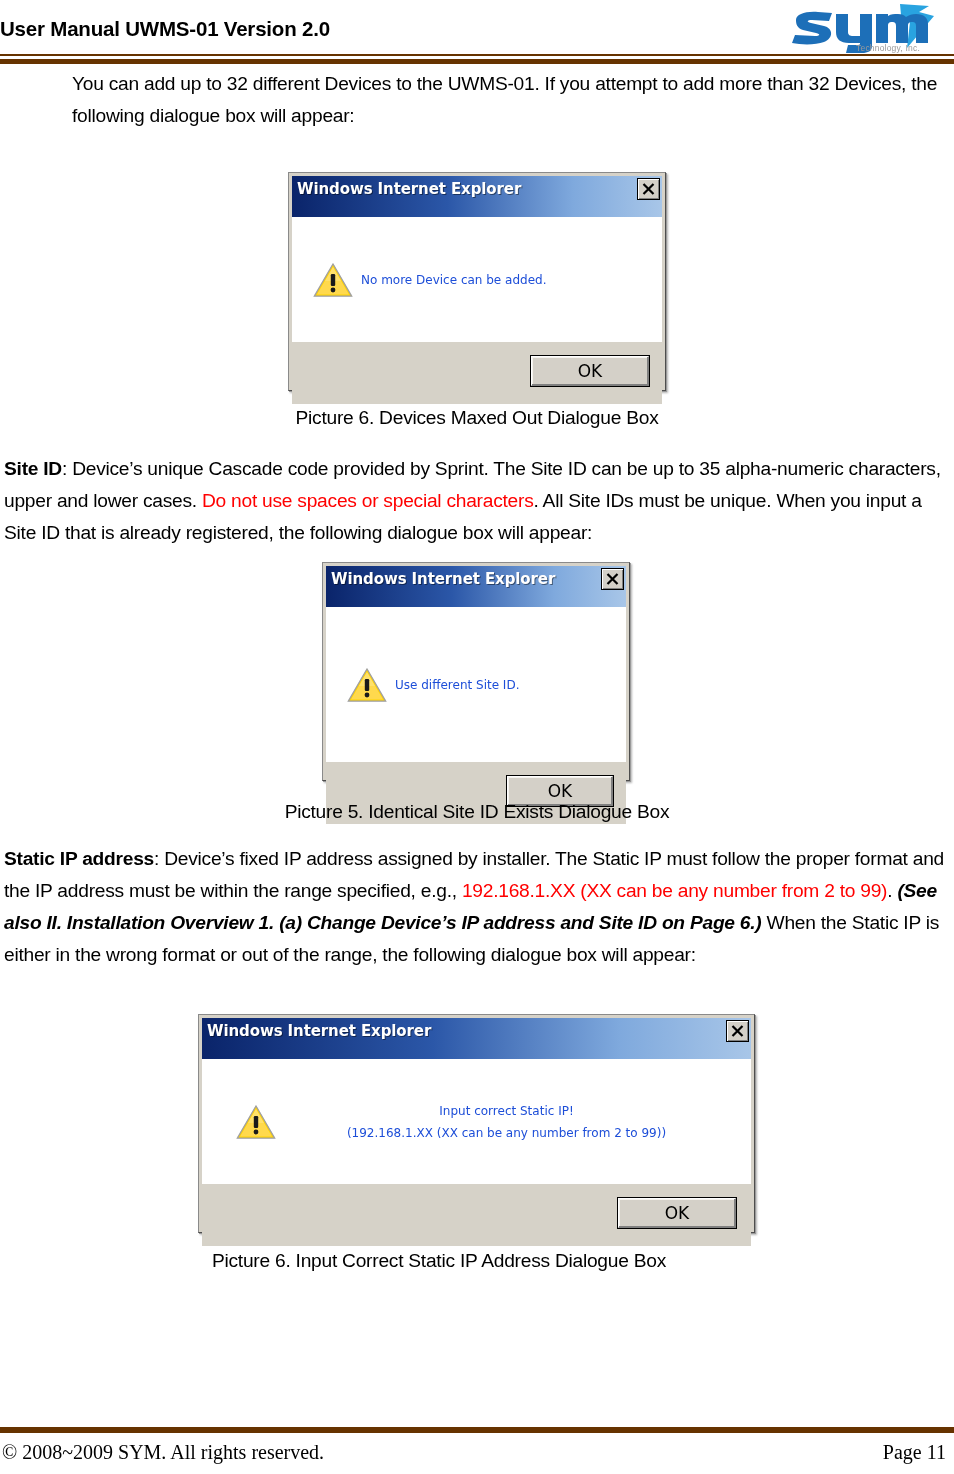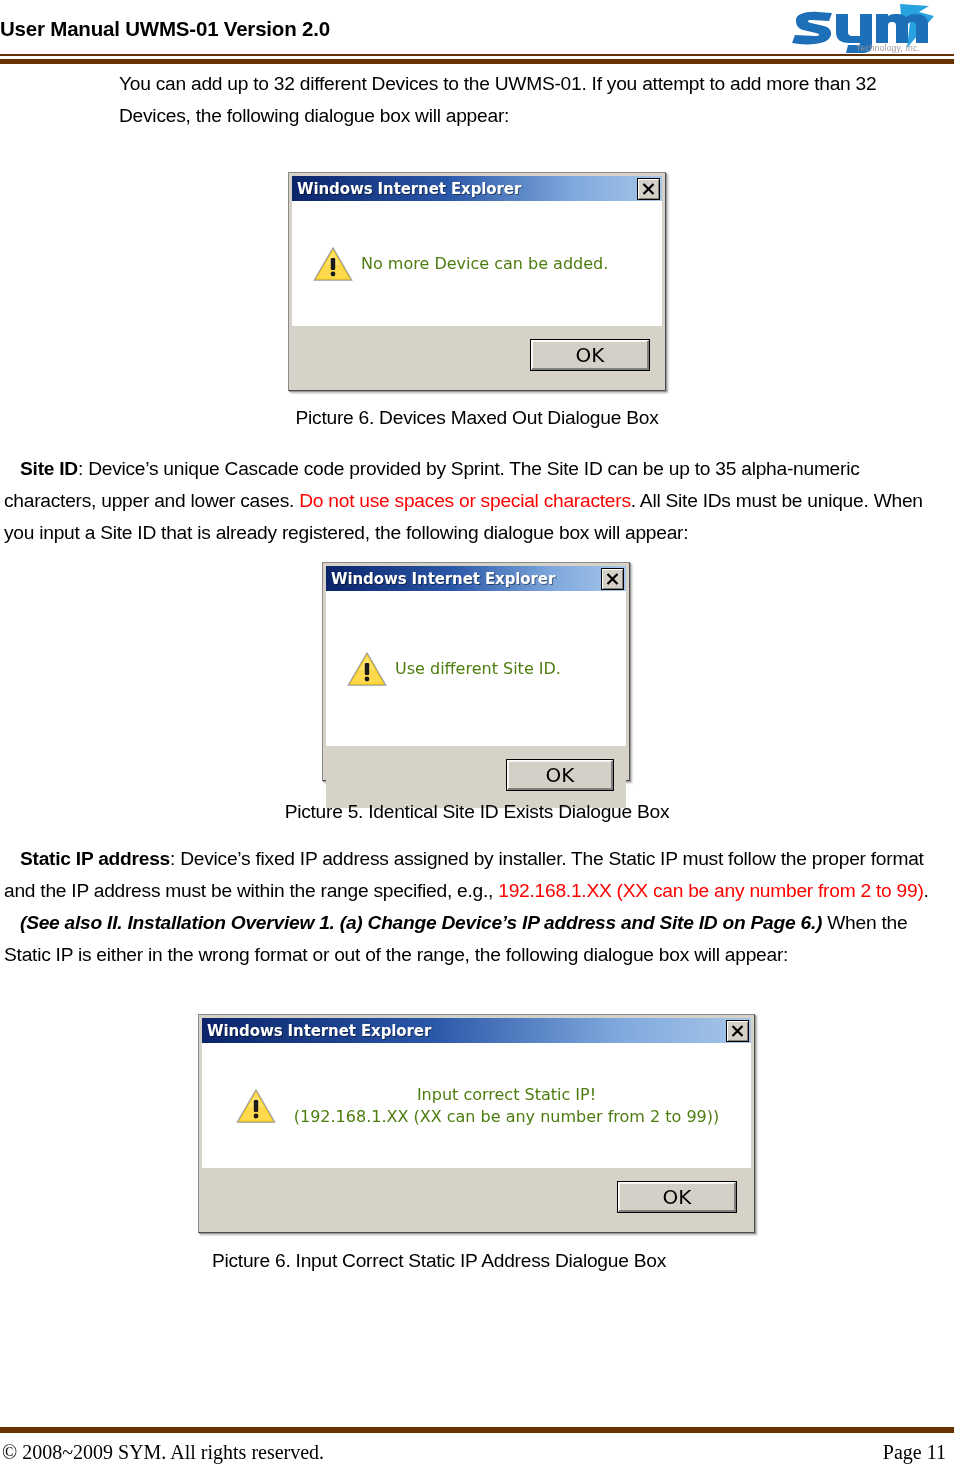--- a/index.html
+++ b/index.html
@@ -80,36 +80,36 @@
     width: 954px;
   }
   p.para {
     margin: 0;
     font-size: 19.2px;
     line-height: 32px;
     letter-spacing: -0.25px;
   }
   .indent-para {
     margin: 20px 0 0 0;
-    padding-left: 119px;
+    padding-left: 72px;
     padding-right: 6px;
   }
   .full-para {
     margin: 0;
     padding-left: 4px;
     padding-right: 6px;
   }
   .caption {
     margin: 0;
     text-align: center;
     font-size: 19.2px;
     letter-spacing: -0.25px;
     line-height: 30px;
   }
-  .b { font-weight: bold; margin-left: 16px; }
+  .b { font-weight: bold; }
   .red { color: #ff0000; }
   .it { font-style: italic; }
 
   
   .dialog {
     position: absolute;
     box-sizing: border-box;
     background: #d6d2c8;
     border: 1px solid #8a8a8a;
     border-right-color: #4d4d4d;
@@ -117,21 +117,21 @@
     box-shadow: 1px 1px 0 #9a9a9a, 2px 2px 2px rgba(0,0,0,0.30);
     font-family: "DejaVu Sans", sans-serif;
     padding: 3px;
   }
   .dlg-titlebar {
     position: relative;
     height: 25px;
     background: linear-gradient(to right, #0a246a 0%, #2b57a8 42%, #7fa9dd 76%, #a8c6e8 100%);
     display: flex;
     align-items: center;
-    padding: 0 2px 0 5px;
+    padding: 0 2px 16px 5px;
   }
   .dlg-title {
     font-size: 15px;
     font-weight: bold;
     color: #ffffff;
     white-space: nowrap;
     text-shadow: 1px 1px 0 rgba(0,0,0,0.45);
     letter-spacing: -0.1px;
   }
   .dlg-close {
@@ -157,22 +157,22 @@
     box-sizing: border-box;
   }
   .dlg-icon {
     flex: 0 0 auto;
     display: flex;
     align-items: center;
     justify-content: center;
   }
   .dlg-icon svg { display: block; }
   .dlg-message {
-    font-size: 16px;
-    color: #4d7c0f;
+    font-size: 12px;
+    color: #1d4ed8;
     line-height: 22px;
     white-space: pre-line;
   }
   .dlg-footer {
     position: relative;
     background: #d6d2c8;
     box-sizing: border-box;
   }
   .dlg-button {
     position: absolute;
@@ -188,21 +188,21 @@
     width: 100%;
     height: 100%;
     box-sizing: border-box;
     border: 1px solid #ffffff;
     border-right-color: #808080;
     border-bottom-color: #808080;
     box-shadow: inset -1px -1px 0 #808080, inset 1px 1px 0 #f5f3ee;
     display: flex;
     align-items: center;
     justify-content: center;
-    font-size: 20px;
+    font-size: 17px;
     color: #000000;
   }
 
   
   .page-footer {
     position: absolute;
     left: 0;
     top: 1427px;
     width: 954px;
     height: 33px;

